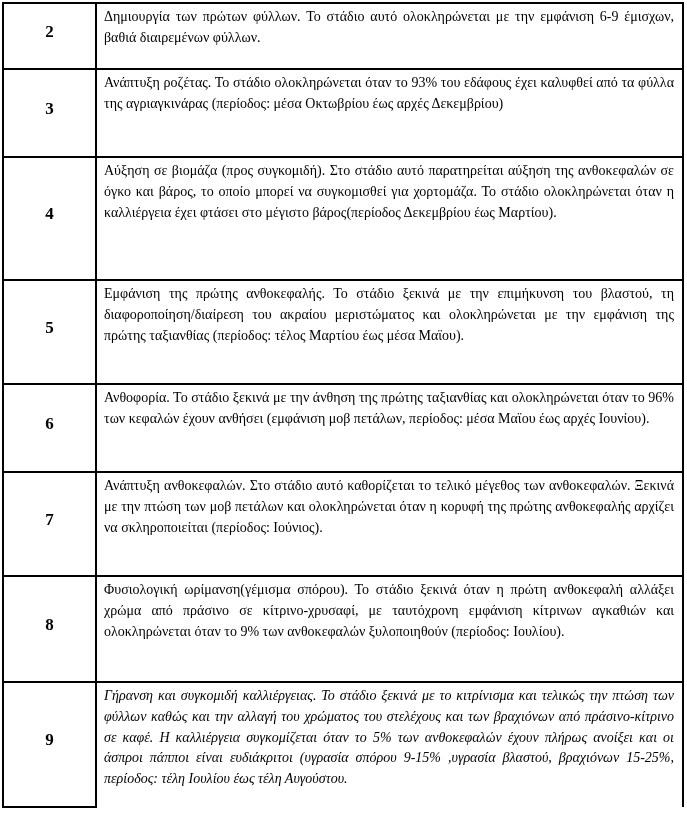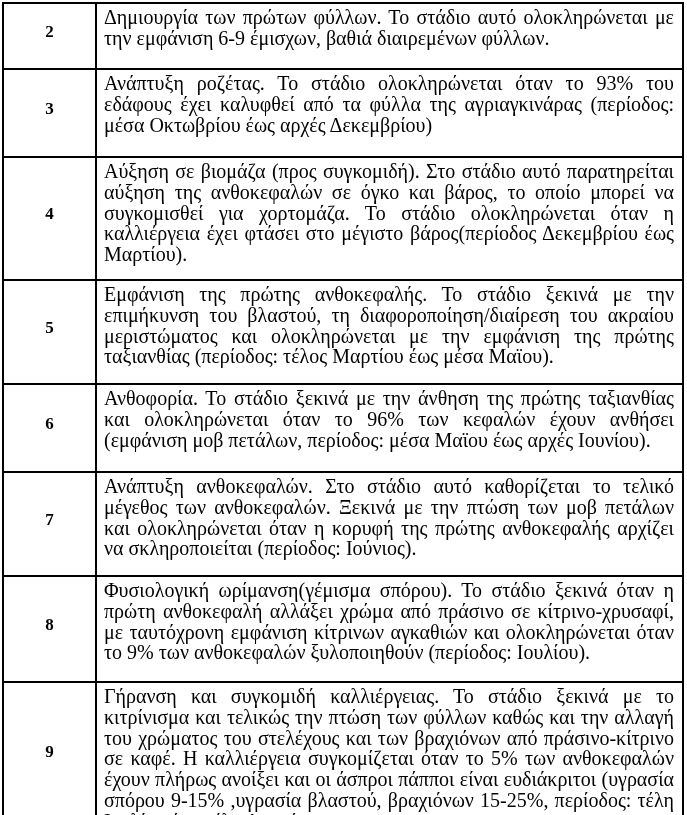--- a/index.html
+++ b/index.html
@@ -27,35 +27,35 @@
     width: 89px;
     text-align: center;
     vertical-align: middle;
     font-weight: bold;
     font-size: 17px;
     padding-bottom: 10px;
   }
   td.desc {
     vertical-align: top;
     padding: 3px 8px 0 7px;
-    font-size: 20px;
+    font-size: 14px;
     line-height: 20.8px;
     text-align: justify;
     letter-spacing: 0px;
   }
   tr.r0 { height: 66px; }
   tr.r1 { height: 88px; }
   tr.r2 { height: 123px; }
   tr.r3 { height: 104px; }
   tr.r4 { height: 88px; }
   tr.r5 { height: 104px; }
   tr.r6 { height: 106px; }
   tr.r7 { height: 125px; }
   
-  tr.r7 td.desc { border-bottom: none; }
+  tr.r7 td.desc { border-bottom: none; font-style: italic; }
 </style>
 </head>
 <body>
 
 <table class="stages">
   <tbody>
     <tr class="r0">
       <td class="num">2</td>
       <td class="desc">Δημιουργία των πρώτων φύλλων. Το στάδιο αυτό ολοκληρώνεται με την εμφάνιση 6-9 έμισχων, βαθιά διαιρεμένων φύλλων.</td>
     </tr>

